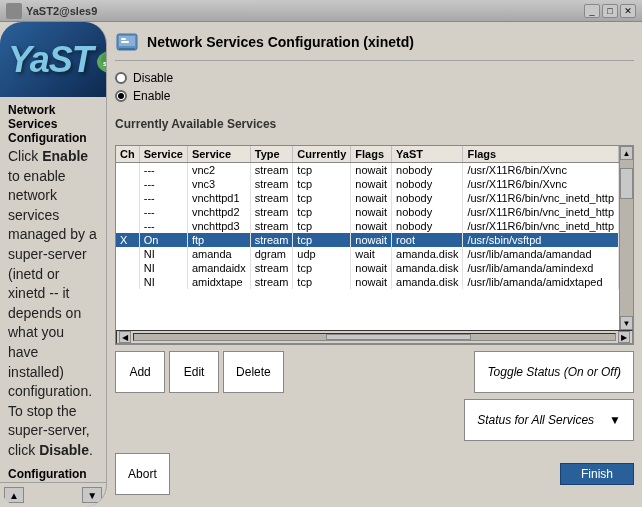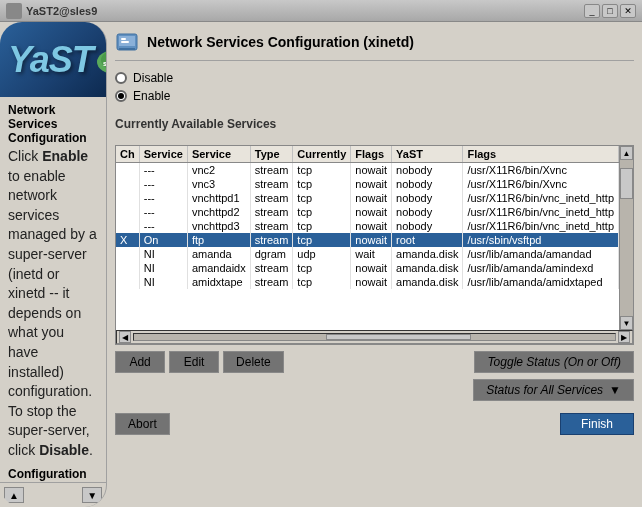--- a/index.html
+++ b/index.html
@@ -271,36 +271,36 @@
     }
 
     
     .buttons-row {
       display: flex;
       gap: 4px;
       margin-top: 6px;
       align-items: center;
     }
     .btn {
-      background: #737373;
-      border: 1px solid #888;
-      padding: 3px 12px;
+      background: #ffffff;
+      border: 1px solid #888;
+      padding: 13px 12px;
       font-size: 12px;
       cursor: pointer;
       min-width: 50px;
       text-align: center;
     }
     .btn-wide {
       min-width: 120px;
       font-style: italic;
     }
     .btn-with-arrow {
       display: flex;
       align-items: center;
-      gap: 2px;
+      gap: 11px;
     }
     .spacer { flex: 1; }
 
     
     .bottom-row {
       display: flex;
       justify-content: space-between;
       margin-top: 12px;
       align-items: center;
     }

